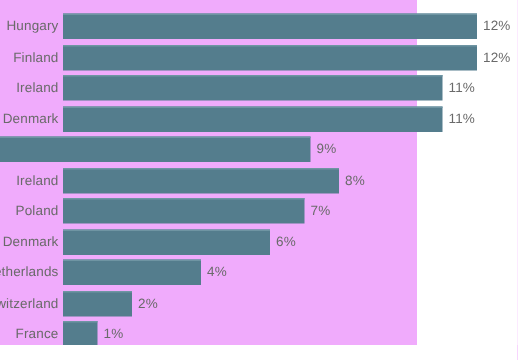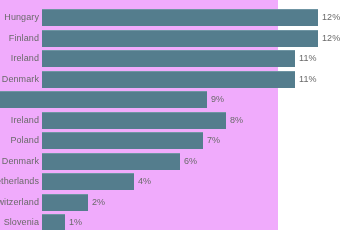--- a/index.html
+++ b/index.html
@@ -140,20 +140,20 @@
         </div>
       </div>
       <div class="bar-row">
         <div class="cat-label">Switzerland</div>
         <div class="bar-area">
           <div class="bar" style="width: 46px; background: rgb(84, 125, 141);"></div>
           <div class="val-label">2%</div>
         </div>
       </div>
       <div class="bar-row">
-        <div class="cat-label">Slovenia</div>
+        <div class="cat-label">France</div>
         <div class="bar-area">
           <div class="bar" style="width: 23px; background: rgb(84, 125, 141);"></div>
           <div class="val-label">1%</div>
         </div>
       </div>
     </div>
 </div>
 
 </body></html>

